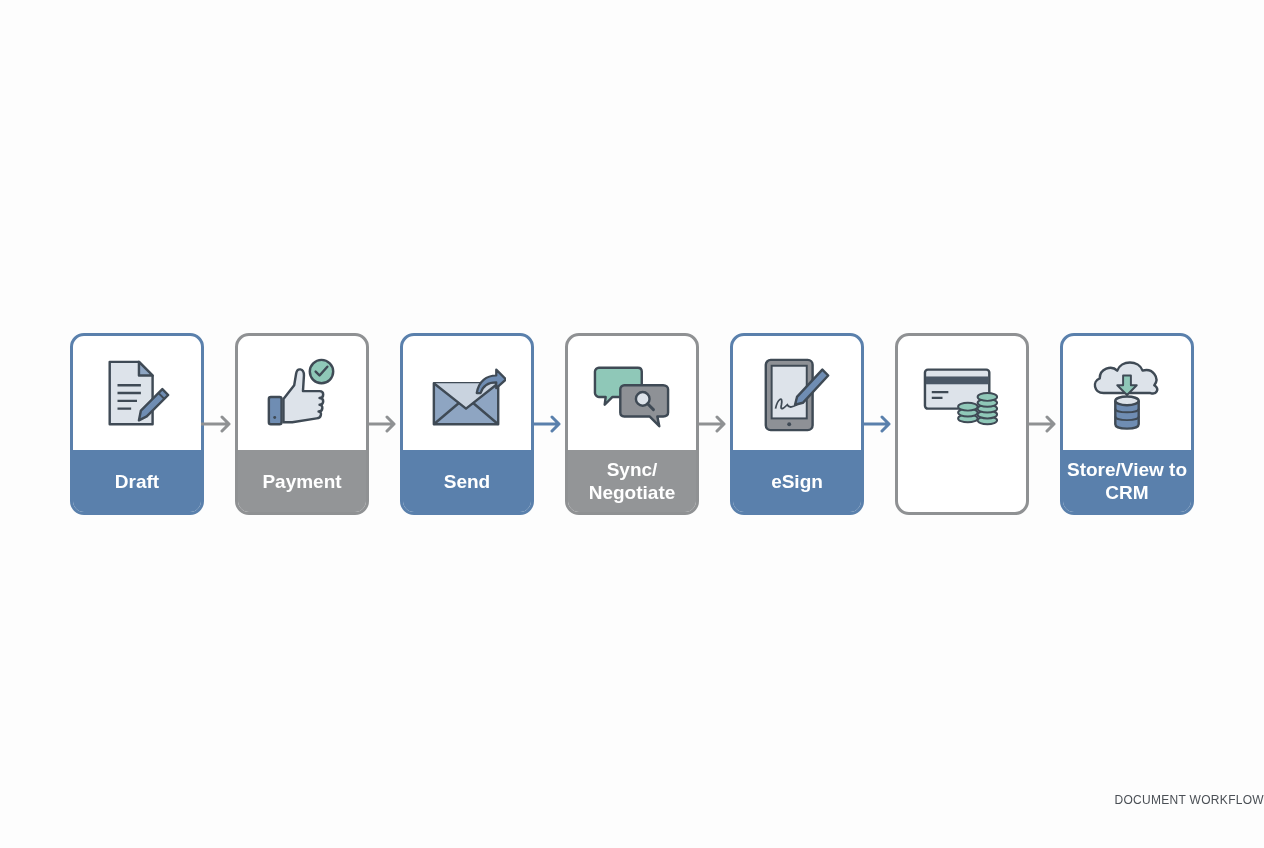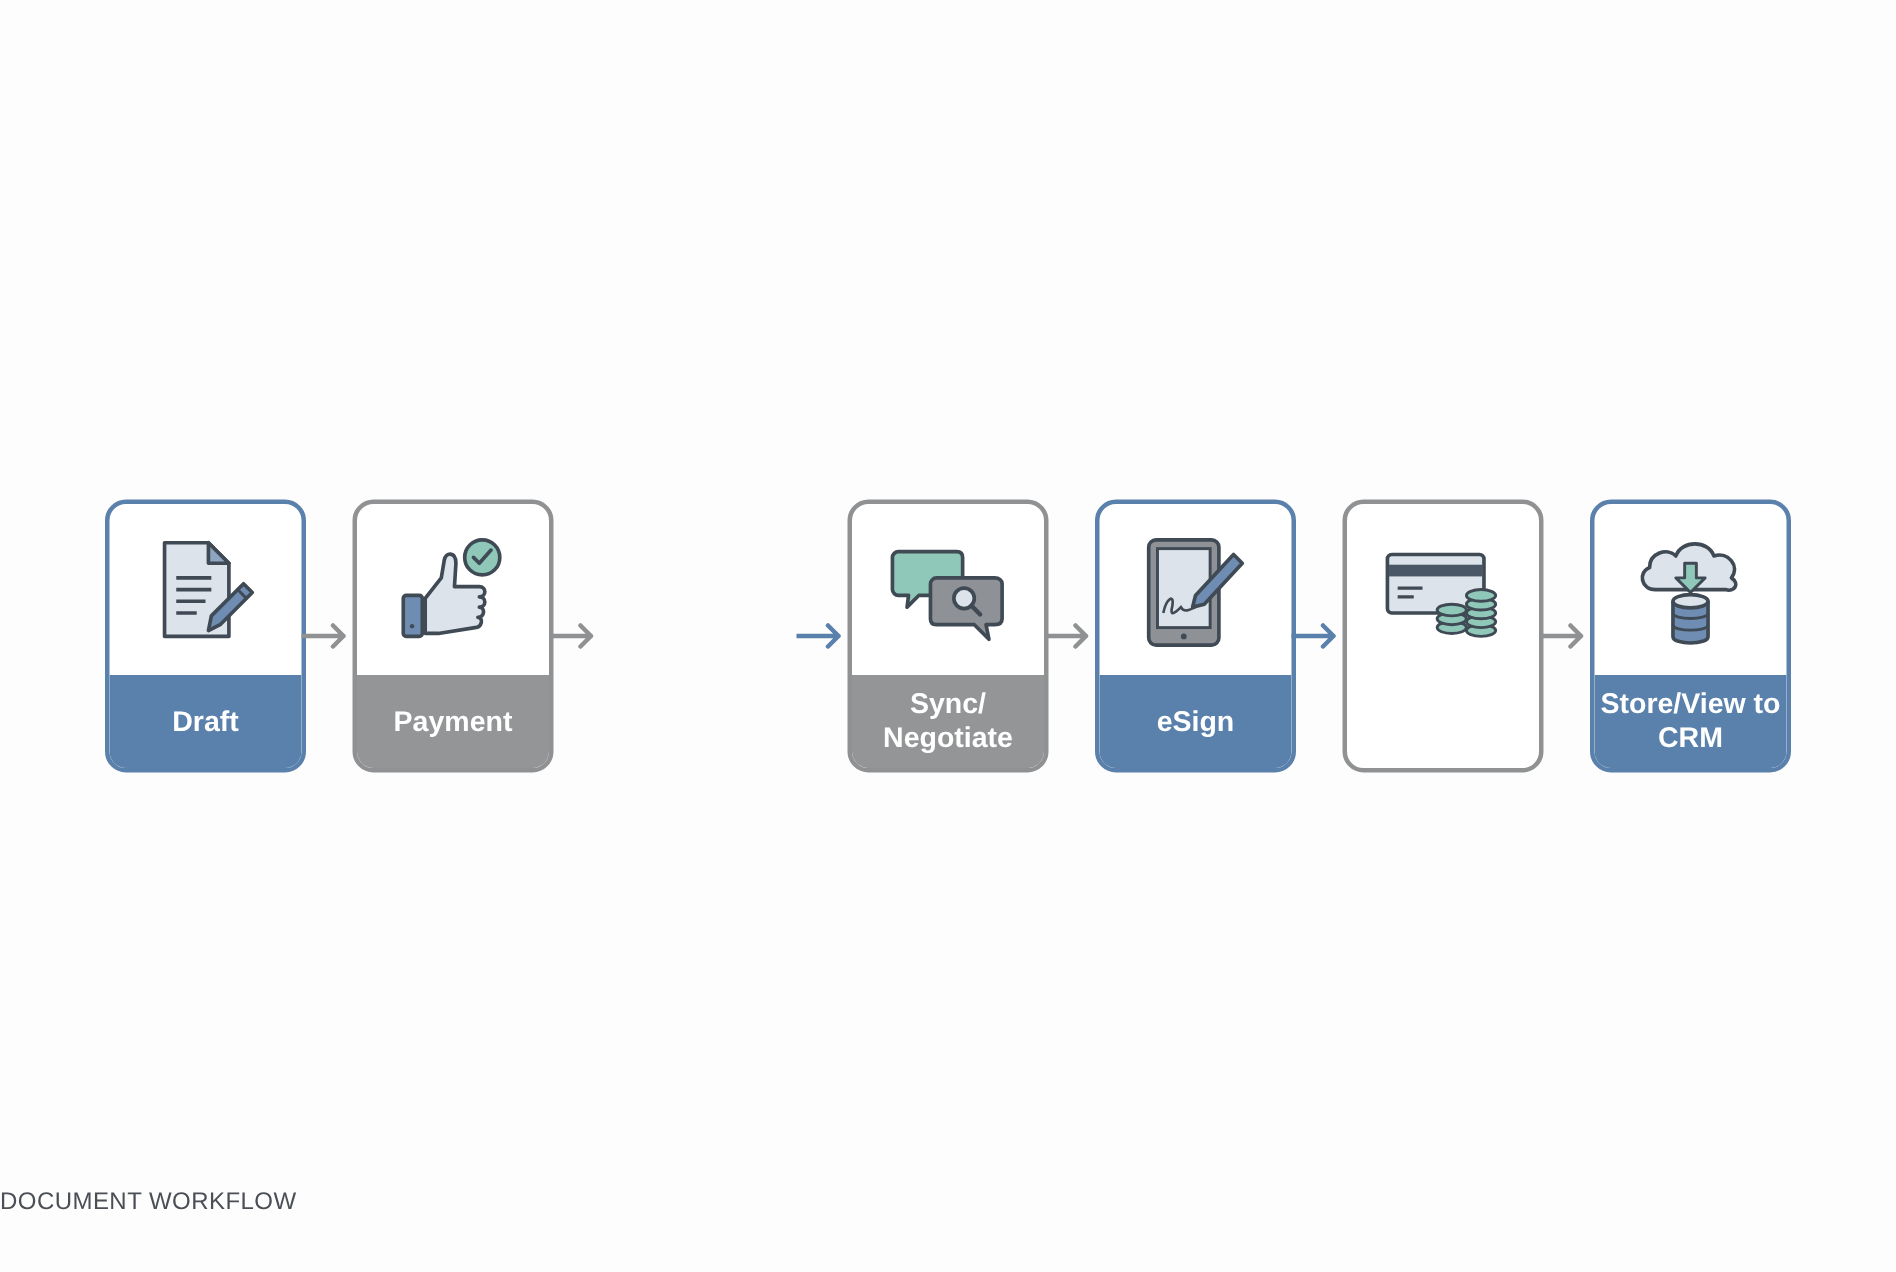--- a/index.html
+++ b/index.html
@@ -17,22 +17,22 @@
   .card .icon-area { position: absolute; left: 0; top: 0; right: 0; height: 117px; display: flex; align-items: center; justify-content: center; }
   .card .icon-area svg { width: 78px; height: 78px; }
   .card .band {
     position: absolute; left: 0; right: 0; bottom: 0; height: 62px;
     background: #5a80ac; color: #ffffff; display: flex; align-items: center; justify-content: center;
     text-align: center; font-weight: bold; font-size: 19px; line-height: 23px; padding: 0 4px; box-sizing: border-box;
   }
   .card.gray .band { background: #939597; }
   .connector { position: absolute; top: 408px; width: 32px; height: 30px; }
   .caption {
-    position: absolute; left: 0; right: 0; top: 793px; text-align: left;
-    font-size: 16px; color: #4a4f55; letter-spacing: 0.3px;
+    position: absolute; left: 0; right: 0; top: 793px; text-align: right;
+    font-size: 12px; color: #4a4f55; letter-spacing: 0.3px;
   }
 </style>
 </head>
 <body>
 
 <div class="flow">
 
   <div class="card" style="left:70px">
     <div class="icon-area">
       <svg viewBox="0 0 80 80">
@@ -63,20 +63,31 @@
         <path d="M54 16 L58 20 L66 11" fill="none" stroke="#3f4a55" stroke-width="2.5" stroke-linecap="round" stroke-linejoin="round"></path>
       </svg>
     </div>
     <div class="band">Payment</div>
   </div>
 
   <svg class="connector" style="left:366px" viewBox="0 0 32 30">
     <path d="M0 16 H28 M21 9 L28 16 L21 23" fill="none" stroke="#8f9193" stroke-width="3" stroke-linecap="round" stroke-linejoin="round"></path>
   </svg>
 
+  <div class="card" style="left:400px">
+    <div class="icon-area">
+      <svg viewBox="0 0 80 80">
+        <rect x="6" y="28" width="66" height="42" fill="#8ea5c2" stroke="#3f4a55" stroke-width="2.5" stroke-linejoin="round"></rect>
+        <path d="M6 28 L39 54 L72 28" fill="#c9d3df" stroke="#3f4a55" stroke-width="2.5" stroke-linejoin="round"></path>
+        <path d="M6 70 L32 48 M72 70 L46 48" stroke="#3f4a55" stroke-width="2.5"></path>
+        <path d="M50 38 C52 26 60 20 70 20 L70 14 L80 24 L70 33 L70 27 C62 27 56 31 54 38 Z" fill="#6f8db3" stroke="#3f4a55" stroke-width="2.3" stroke-linejoin="round"></path>
+      </svg>
+    </div>
+    <div class="band">Send</div>
+  </div>
 
   <svg class="connector" style="left:531px" viewBox="0 0 32 30">
     <path d="M0 16 H28 M21 9 L28 16 L21 23" fill="none" stroke="#5a80ac" stroke-width="3" stroke-linecap="round" stroke-linejoin="round"></path>
   </svg>
 
   <div class="card gray" style="left:565px">
     <div class="icon-area">
       <svg viewBox="0 0 80 80">
         <path d="M6 12 H46 C49 12 50 14 50 16 V38 C50 40 49 42 46 42 H20 L12 50 L13 42 H6 C4 42 2 40 2 38 V16 C2 14 4 12 6 12 Z" fill="#8fc8b8" stroke="#3f4a55" stroke-width="2.5" stroke-linejoin="round"></path>
         <path d="M32 30 H72 C75 30 77 32 77 34 V58 C77 61 75 62 72 62 H66 L68 72 L58 62 H32 C30 62 28 61 28 58 V34 C28 32 30 30 32 30 Z" fill="#8e9196" stroke="#3f4a55" stroke-width="2.5" stroke-linejoin="round"></path>

